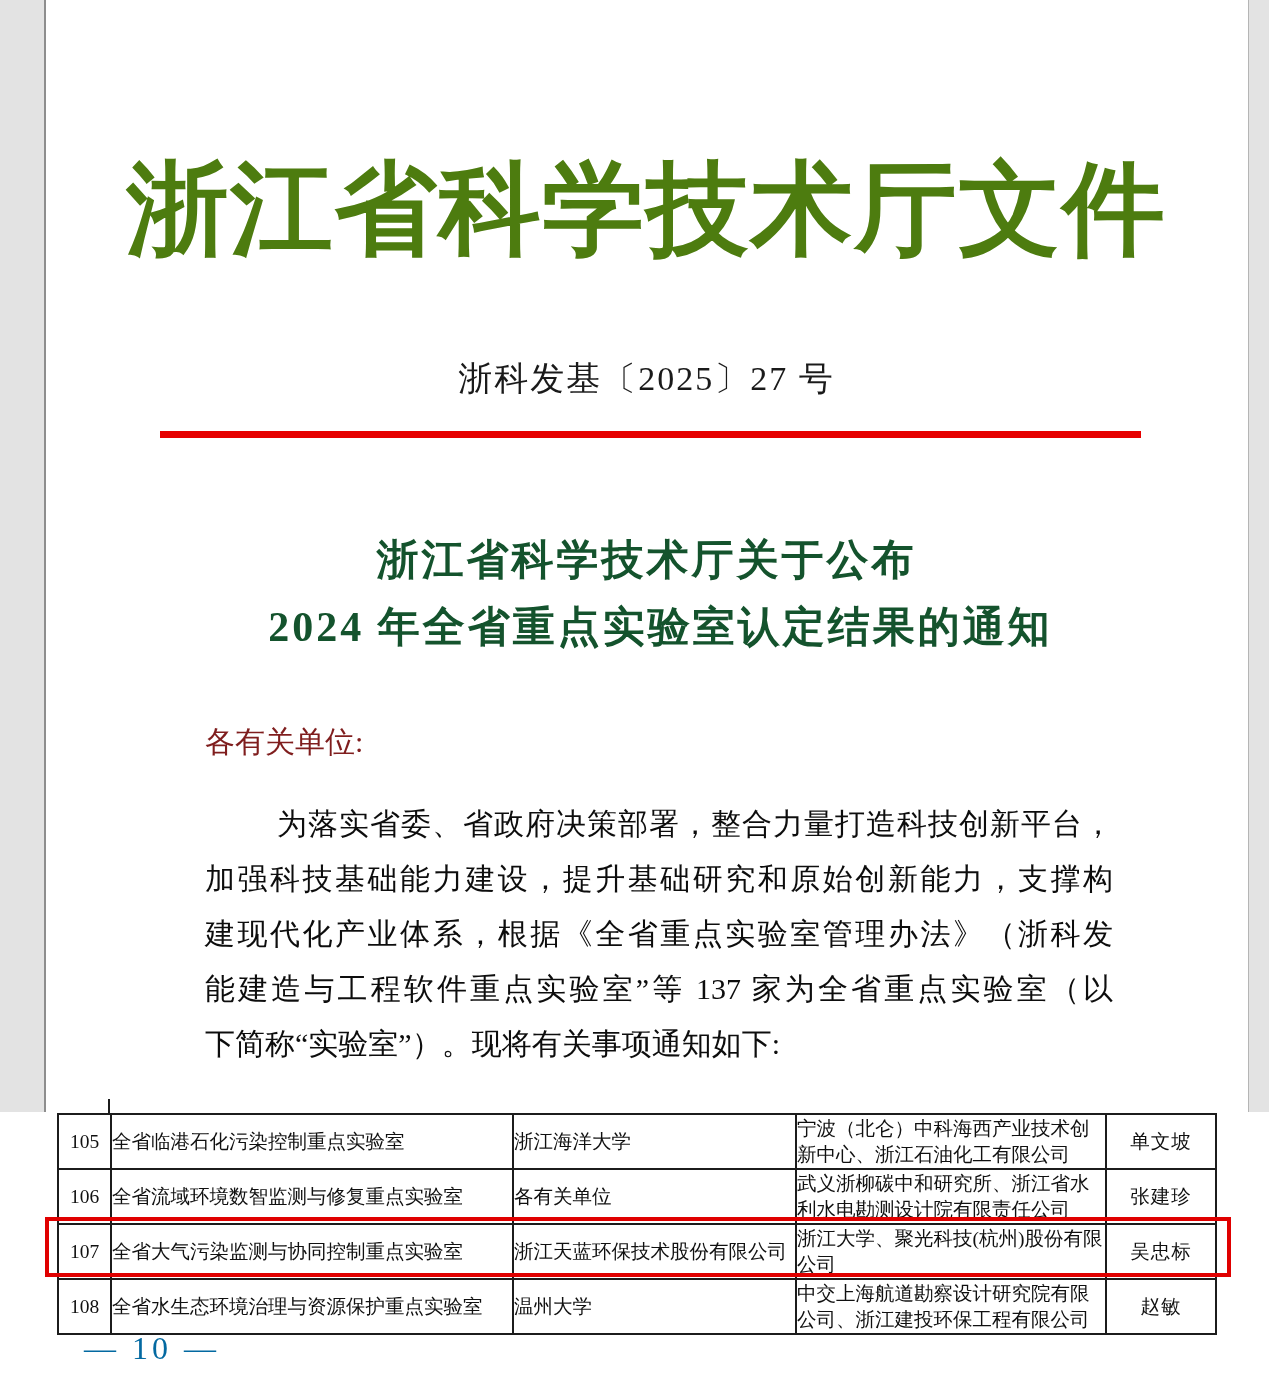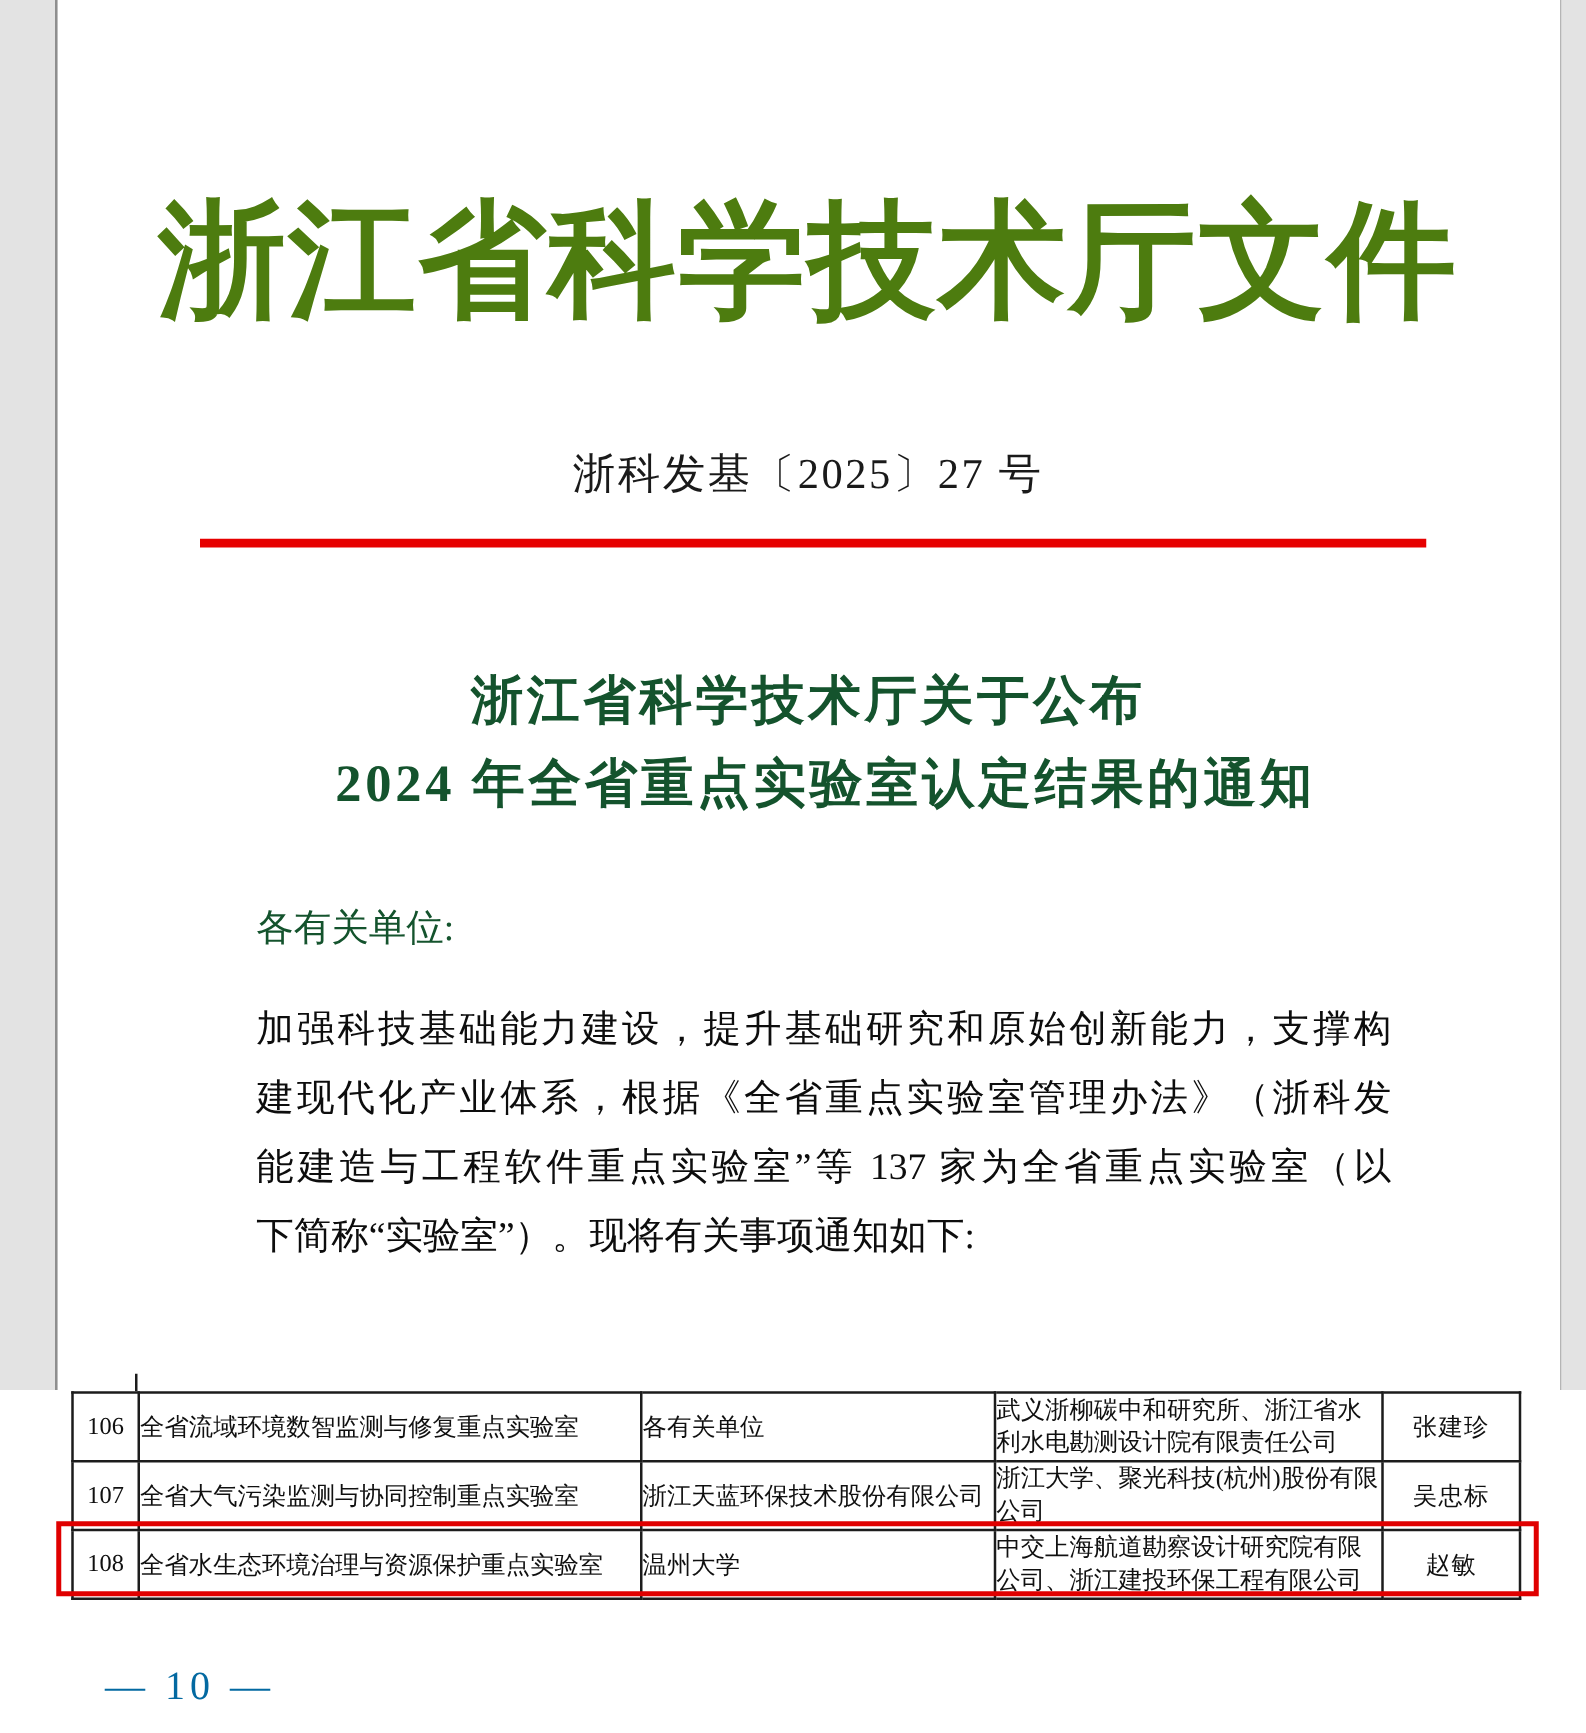--- a/index.html
+++ b/index.html
@@ -22,21 +22,21 @@
   }
   .red-rule{position:absolute;left:160px;top:431px;width:981px;height:7px;background:#e60000;}
 
   .notice-title{
     position:absolute;left:45px;width:1203px;text-align:center;
     font-size:42px;font-weight:bold;letter-spacing:3px;color:#14532d;white-space:nowrap;
   }
   .notice-title.l1{top:532px;}
   .notice-title.l2{top:599px;margin-left:14px;}
 
-  .salutation{position:absolute;left:205px;top:722px;font-size:30px;color:#14532d;}
+  .salutation{position:absolute;left:205px;top:722px;font-size:30px;color:#7f1d1d;}
   .paragraph{position:absolute;left:205px;top:796px;width:908px;}
   .para-line{
     height:55px;line-height:55px;font-size:30px;color:#0d0d0d;
     text-align:justify;text-align-last:justify;white-space:nowrap;
   }
   .para-line.first{text-indent:72px;}
   .para-line.last{text-align-last:left;}
 
   .table-region{position:absolute;left:57px;top:1113px;width:1158px;}
   table.results{border-collapse:collapse;table-layout:fixed;width:1158px;}
@@ -72,38 +72,46 @@
   <div class="doc-number">浙科发基〔2025〕27 号</div>
 
   <div class="red-rule"></div>
 
   <div class="notice-title l1">浙江省科学技术厅关于公布</div>
   <div class="notice-title l2">2024 年全省重点实验室认定结果的通知</div>
 
   <div class="salutation">各有关单位:</div>
 
   <div class="paragraph">
+    <div class="para-line first">为落实省委、省政府决策部署，整合力量打造科技创新平台，</div>
     <div class="para-line">加强科技基础能力建设，提升基础研究和原始创新能力，支撑构</div>
     <div class="para-line">建现代化产业体系，根据《全省重点实验室管理办法》（浙科发</div>
     <div class="para-line">能建造与工程软件重点实验室”等 137 家为全省重点实验室（以</div>
     <div class="para-line last">下简称“实验室”）。现将有关事项通知如下:</div>
   </div>
 
   <div class="table-region">
     <div class="divider-stub"></div>
 
     <table class="results">
       <colgroup>
         <col style="width:53px">
           <col style="width:402px">
           <col style="width:283px">
         <col style="width:310px">
           <col style="width:110px">
       </colgroup>
       <tbody>
+        <tr>
+          <td class="c-no">105</td>
+          <td class="c-lab">全省临港石化污染控制重点实验室</td>
+          <td class="c-inst">浙江海洋大学</td>
+          <td class="c-partner">宁波（北仑）中科海西产业技术创新中心、浙江石油化工有限公司</td>
+          <td class="c-dir">单文坡</td>
+        </tr>
         <tr>
           <td class="c-no">106</td>
           <td class="c-lab">全省流域环境数智监测与修复重点实验室</td>
           <td class="c-inst">各有关单位</td>
           <td class="c-partner">武义浙柳碳中和研究所、浙江省水利水电勘测设计院有限责任公司</td>
           <td class="c-dir">张建珍</td>
         </tr>
         <tr>
           <td class="c-no">107</td>
           <td class="c-lab">全省大气污染监测与协同控制重点实验室</td>

